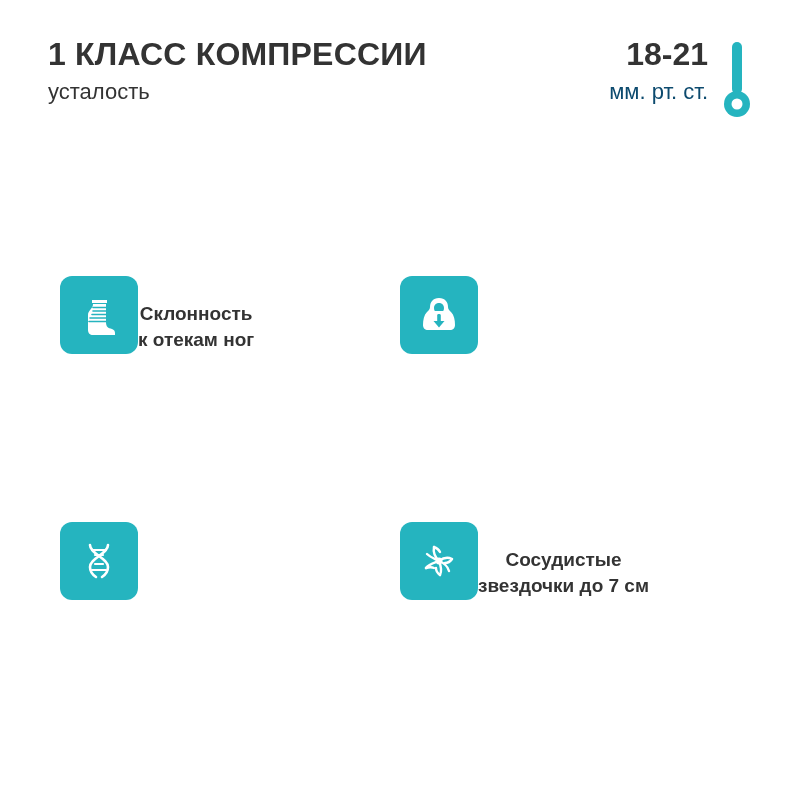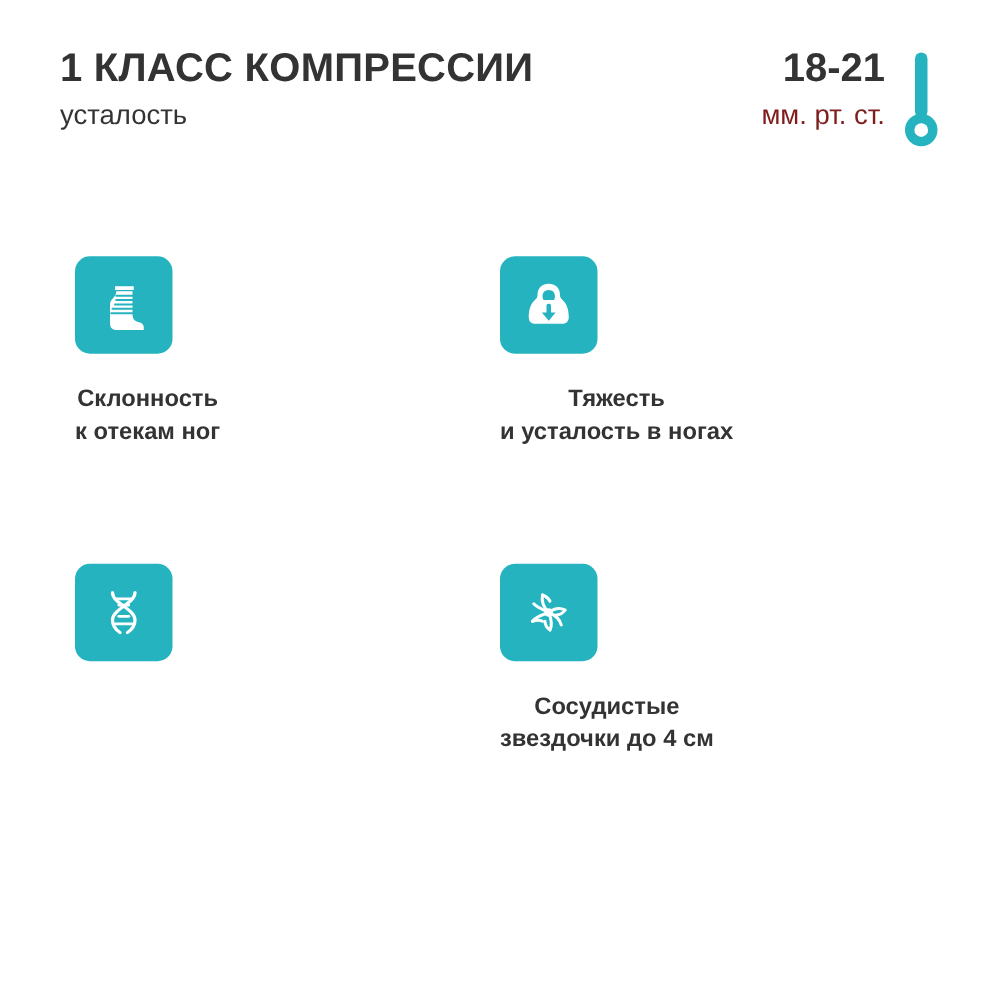--- a/index.html
+++ b/index.html
@@ -67,21 +67,21 @@
   }
   .pressure-value {
     font-size: 32px;
     font-weight: bold;
     color: #333333;
     line-height: 1.05;
   }
   .pressure-unit {
     font-size: 22px;
     font-weight: normal;
-    color: #7f1d1d;
+    color: #0c4a6e;
     margin-top: 8px;
     line-height: 1.1;
     white-space: nowrap;
   }
   .thermometer {
     margin-top: 2px;
   }
 
   
   .grid {
@@ -89,22 +89,22 @@
     top: 205px;
     left: 60px;
     width: 680px;
     display: grid;
     grid-template-columns: 1fr 1fr;
     grid-template-rows: 220px 220px;
     row-gap: 26px;
   }
   .cell {
     display: flex;
-    flex-direction: column;
-    align-items: flex-start;
+    flex-direction: row;
+    align-items: center;
   }
   .icon-tile {
     width: 78px;
     height: 78px;
     border-radius: 12px;
     background: #25b4bf;
     display: flex;
     align-items: center;
     justify-content: center;
   }
@@ -171,22 +171,20 @@
       <div class="icon-tile">
         <svg width="48" height="48" viewBox="0 0 48 48" aria-hidden="true">
           <path d="M24 7 c-6 0 -9 4 -9 9 c0 2 -1 3 -3 5 c-3 3 -4 8 -4 13 c0 3 2 5 5 5 h22 c3 0 5 -2 5 -5 c0 -5 -1 -10 -4 -13 c-2 -2 -3 -3 -3 -5 c0 -5 -3 -9 -9 -9 z" fill="#ffffff"></path>
           <path d="M24 12 c-3.2 0 -5 2.2 -5 5 c0 1.2 0.3 2.2 0.8 3 h8.4 c0.5 -0.8 0.8 -1.8 0.8 -3 c0 -2.8 -1.8 -5 -5 -5 z" fill="#25b4bf"></path>
           <g fill="#25b4bf">
             <rect x="22.2" y="23" width="3.6" height="9" rx="1.4"></rect>
             <path d="M18.5 30 L24 36.5 L29.5 30 z"></path>
           </g>
         </svg>
       </div>
-      <div class="cell-label">Тяжесть
-и усталость в ногах</div>
     </div>
 
     <div class="cell">
       <div class="icon-tile">
         <svg width="48" height="48" viewBox="0 0 48 48" aria-hidden="true">
           <g stroke="#ffffff" stroke-width="2.6" fill="none" stroke-linecap="round">
             <path d="M15 8 c0 9 18 13 18 22 c0 5 -3 8 -6 10"></path>
             <path d="M33 8 c0 9 -18 13 -18 22 c0 5 3 8 6 10"></path>
           </g>
           <g stroke="#ffffff" stroke-width="2.2" stroke-linecap="round">
@@ -211,18 +209,18 @@
             <path d="M24 24 C29 26 33 30 34 34"></path>
             <path d="M19 10 c3 1 5 3 6 5"></path>
             <path d="M37 22 c-2 3 -4 4 -7 4"></path>
             <path d="M11 31 c3 -1 6 -1 8 0"></path>
             <path d="M25 38 c-3 -2 -4 -4 -4 -7"></path>
           </g>
           <circle cx="24" cy="24" r="3.4" fill="#ffffff"></circle>
         </svg>
       </div>
       <div class="cell-label">Сосудистые
-звездочки до 4 см</div>
+звездочки до 7 см</div>
     </div>
 
   </div>
 
 </div>
 
 </body></html>

